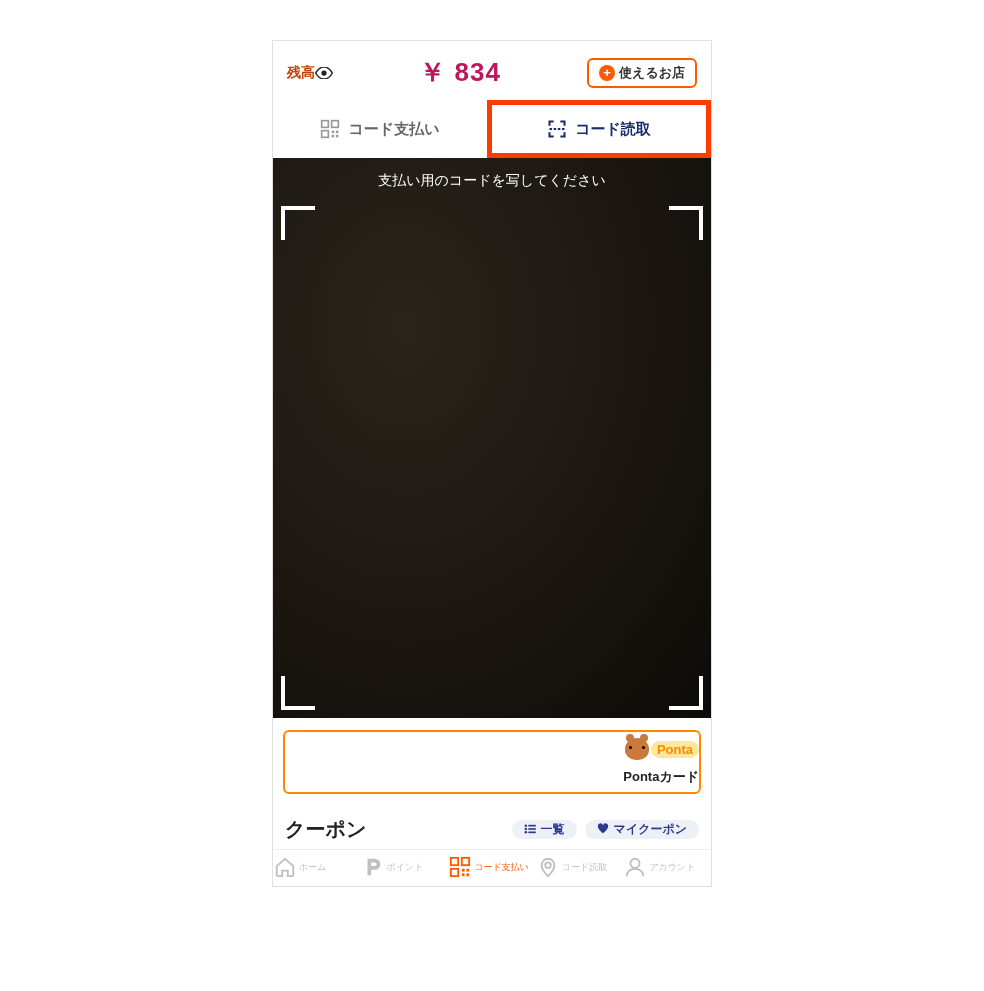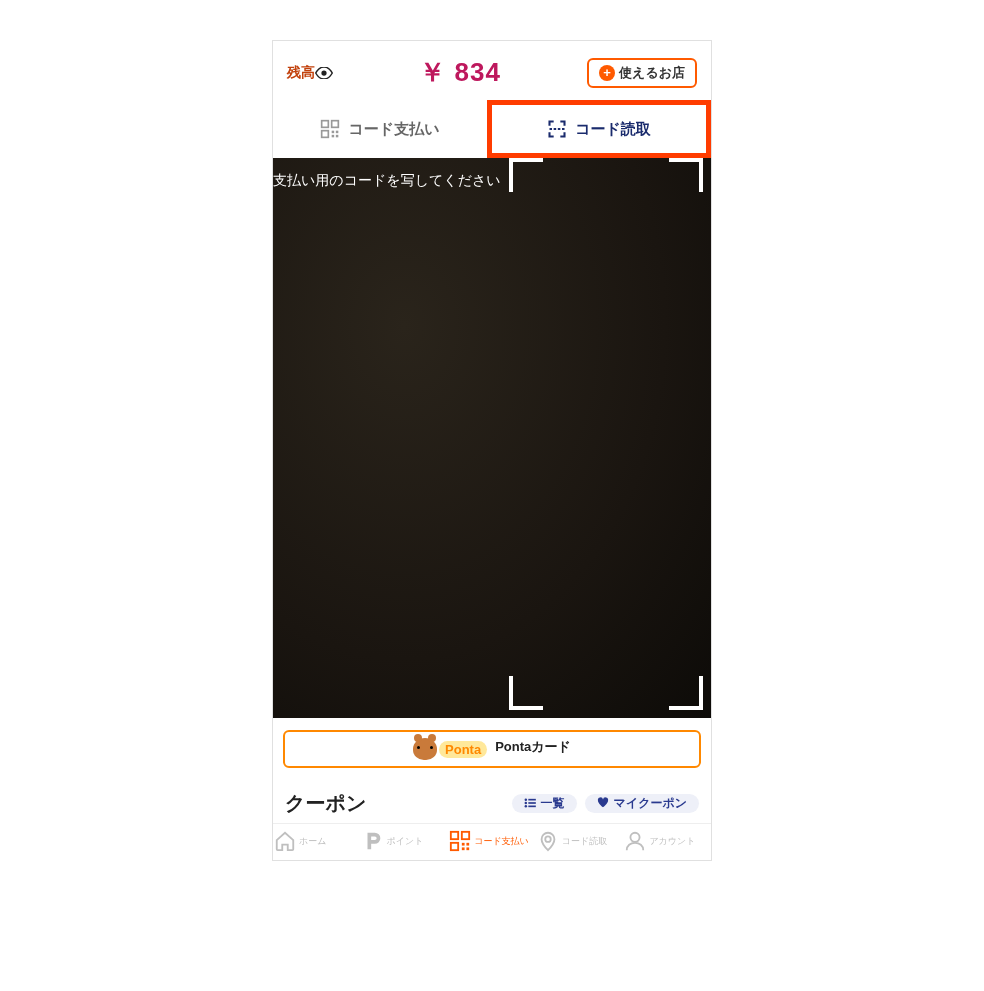--- a/index.html
+++ b/index.html
@@ -91,21 +91,21 @@
   color: #1a2b6d;
 }
 .tab.active-highlight .scan-icon-stroke { stroke: #1a2b6d; }
 
 
 .scanner {
   background: radial-gradient(ellipse at 30% 30%, #2a241b 0%, #1a1510 60%, #0d0b08 100%);
   position: relative;
   height: 560px;
   display: flex;
-  flex-direction: row;
+  flex-direction: column;
 }
 .scan-instruction {
   text-align: center;
   color: #fff;
   font-size: 14px;
   padding: 14px 0 16px 0;
   font-weight: 400;
 }
 .viewfinder {
   flex: 1;
@@ -123,26 +123,27 @@
 .corner.bl { bottom: 0; left: 0; border-right: none; border-top: none; }
 .corner.br { bottom: 0; right: 0; border-left: none; border-top: none; }
 
 
 .ponta-btn {
   margin: 12px 10px 8px 10px;
   border: 2px solid #ff8800;
   border-radius: 6px;
   padding: 6px 0;
   display: flex;
-  align-items: flex-start;
+  align-items: flex-end;
   justify-content: center;
   gap: 8px;
   cursor: pointer;
   background: #fff;
   font-weight: 700;
+  flex-direction: column;
 }
 .ponta-logo {
   display: flex;
   align-items: center;
   gap: 2px;
 }
 .ponta-face {
   width: 24px; height: 22px;
   background: #c97a3a;
   border-radius: 50% 50% 45% 45%;

